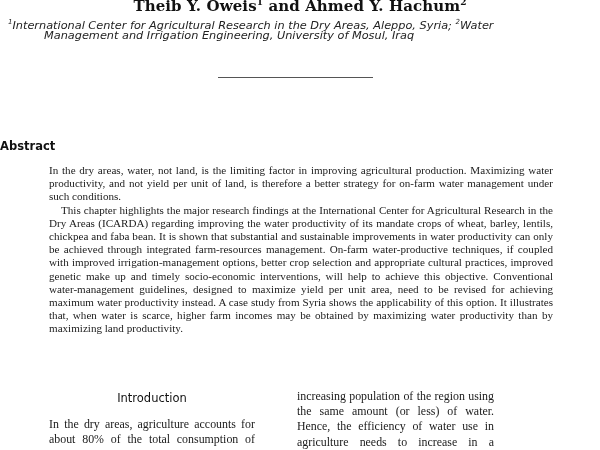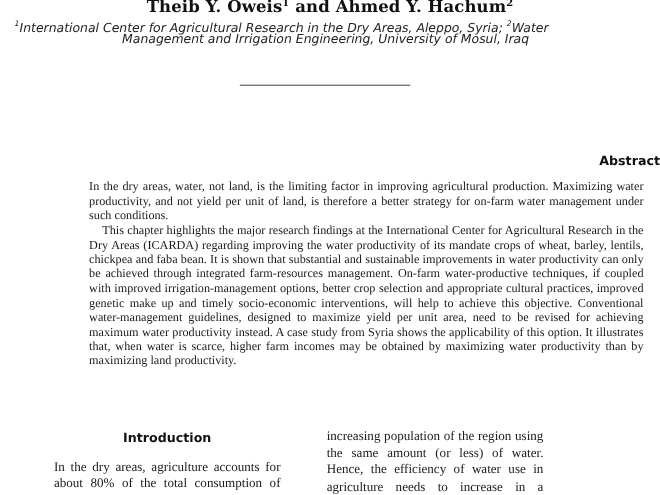--- a/index.html
+++ b/index.html
@@ -8,43 +8,43 @@
     color: #1e1e1e; font-family: "Liberation Serif", "DejaVu Serif", serif;
     position: relative;
   }
   .authors {
     position: absolute; top: -3px; left: 0; width: 600px; text-align: center;
     font-family: "DejaVu Serif", serif; font-weight: bold; font-size: 15px; color: #111;
     letter-spacing: 0.1px;
   }
   .authors sup { font-size: 9px; }
   .affil {
-    position: absolute; left: 0; width: 504px; text-align: center;
+    position: absolute; left: 0; width: 504px; 
     font-family: "DejaVu Sans", sans-serif; font-style: italic; font-size: 11.3px; color: #222;
     line-height: 14px;
   }
   .affil1 { top: 15px; padding-left: 8px; box-sizing: border-box; }
   .affil2 { top: 29px; margin-left: 44px; }
   .affil sup { font-size: 7px; }
   .rule {
     position: absolute; top: 77px; left: 218px; width: 155px; height: 1px; background: #555;
   }
   .abs-title {
-    position: absolute; top: 139px; left: 0; width: 600px; text-align: right;
+    position: absolute; top: 139px; left: 0; width: 600px; text-align: left;
     font-family: "DejaVu Sans", sans-serif; font-weight: bold; font-size: 11.5px; color: #111;
   }
   .abstract {
     position: absolute; top: 164px; left: 49px; width: 504px;
-    font-size: 11.1px; line-height: 13.2px; text-align: justify; color: #1a1a1a; margin-left: 32px;
+    font-size: 11.1px; line-height: 13.2px; text-align: justify; color: #1a1a1a;
   }
   .abstract p { margin: 0; }
   .abstract p.indent { text-indent: 12px; }
   .intro-title {
     position: absolute; top: 391px; left: 49px; width: 206px; text-align: center;
-    font-family: "DejaVu Sans", sans-serif; font-weight: bold; font-size: 11.5px; color: #111;
+    font-family: "DejaVu Sans", sans-serif; font-weight: normal; font-size: 11.5px; color: #111;
   }
   .col-left {
     position: absolute; top: 417px; left: 49px; width: 206px;
     font-size: 11.9px; line-height: 15px; text-align: justify; color: #1a1a1a;
   }
   .col-right {
     position: absolute; top: 389px; left: 297px; width: 197px;
     font-size: 11.9px; line-height: 15.2px; text-align: justify; color: #1a1a1a;
   }
   .col-left p, .col-right p { margin: 0; }

